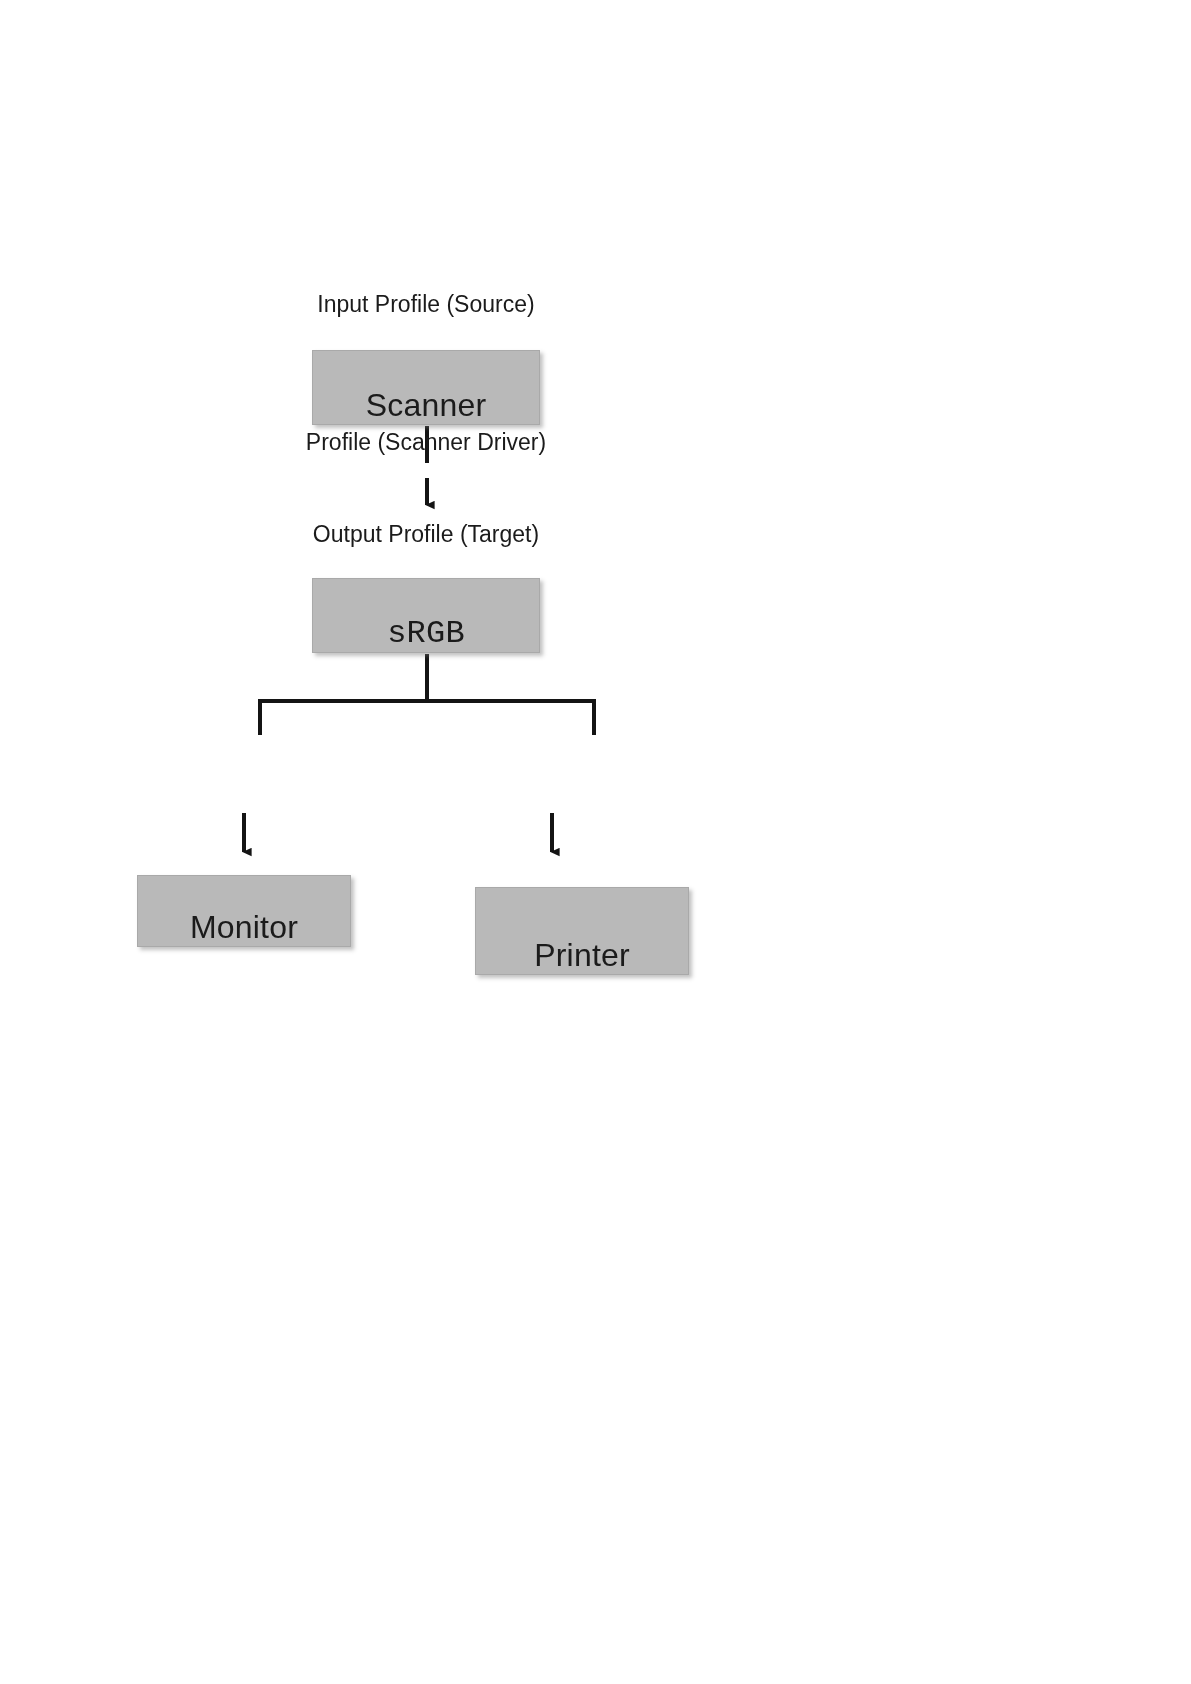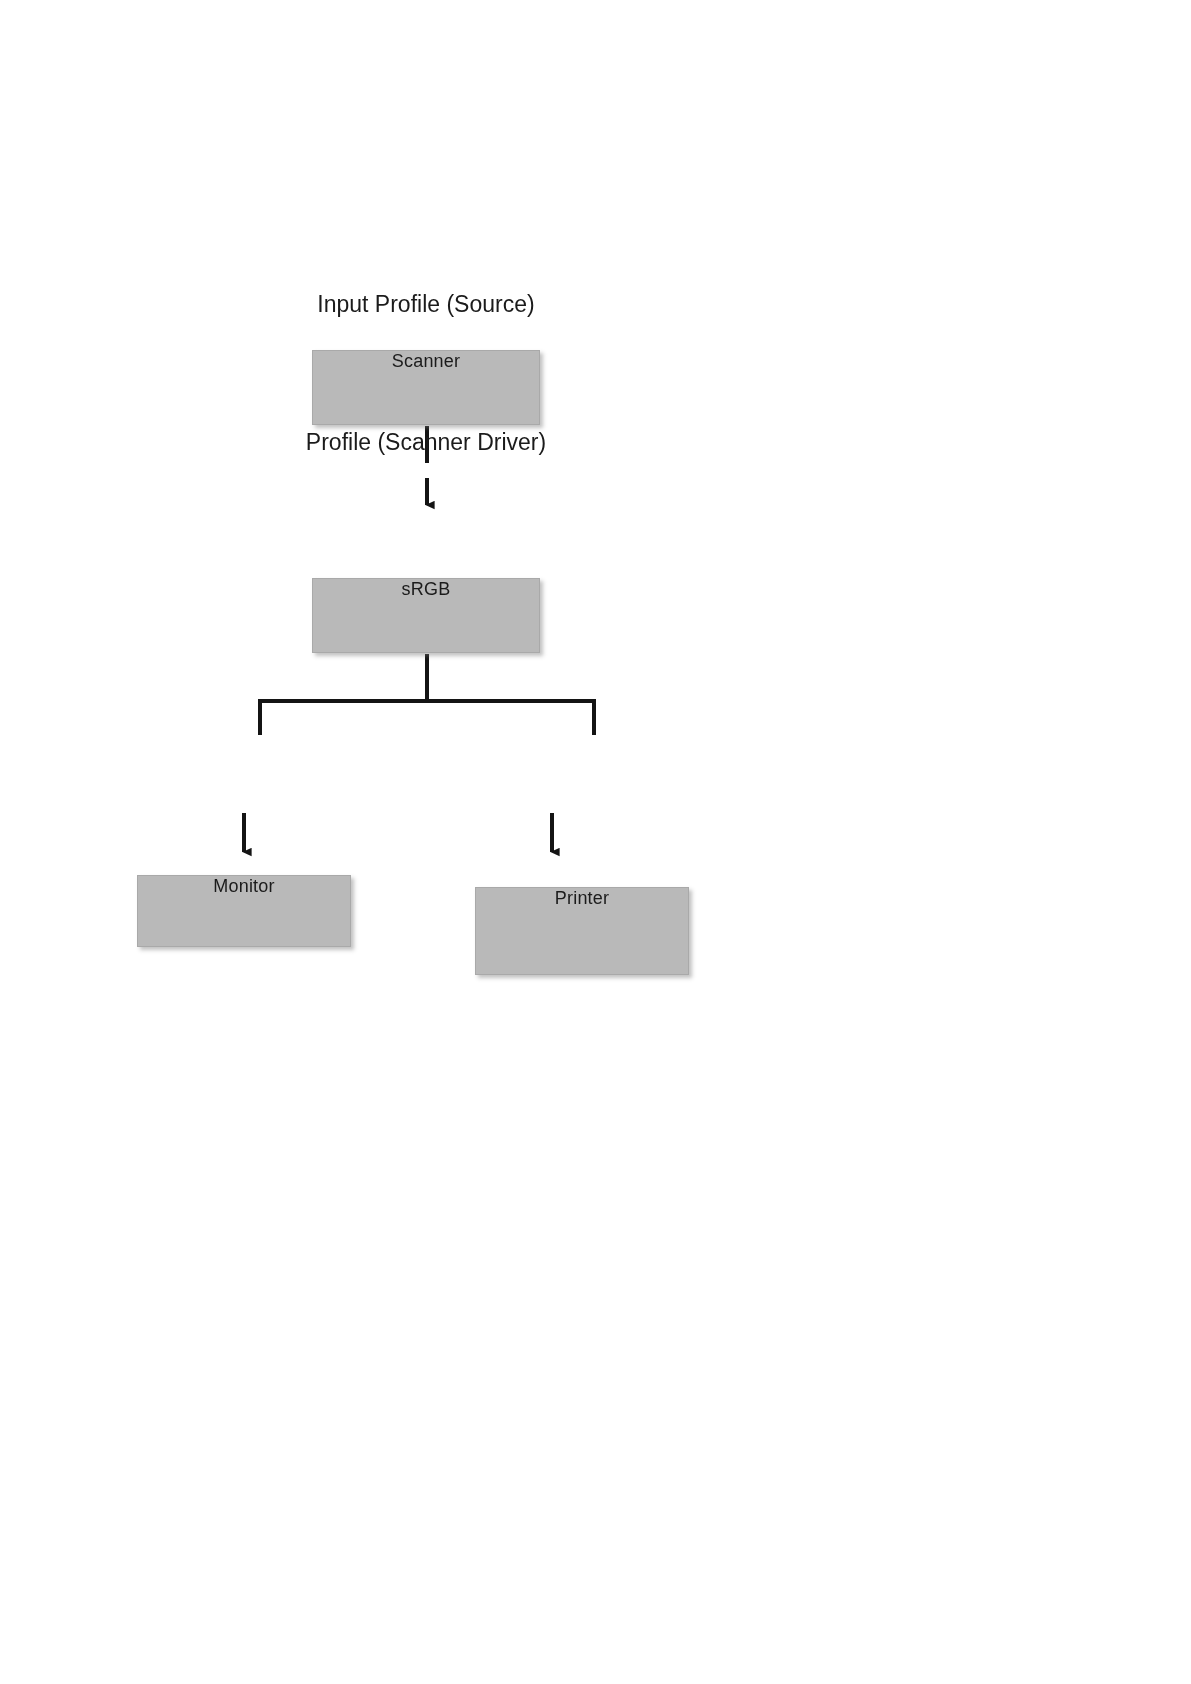--- a/index.html
+++ b/index.html
@@ -25,39 +25,39 @@
     width: 1191px;
     height: 1684px;
   }
   .node-box {
     position: absolute;
     background: #b9b9b9;
     border: 1px solid #a9a9a9;
     box-shadow: 3px 3px 4px rgba(120,120,120,0.45);
     box-sizing: border-box;
     display: flex;
-    align-items: flex-start;
+    align-items: flex-end;
     justify-content: center;
     color: #1b1b1b;
-    font-size: 18px;
+    font-size: 32px;
     letter-spacing: 0.2px;
   }
   .caption {
     position: absolute;
     color: #1b1b1b;
     font-size: 23px;
     text-align: center;
     white-space: pre;
     line-height: 1.12;
   }
   .caption.two-line { line-height: 1.14; }
 
   
   #box-scanner { left: 312px; top: 350px; width: 228px; height: 75px; }
-  #box-srgb    { left: 312px; top: 578px; width: 228px; height: 75px; }
+  #box-srgb    { left: 312px; top: 578px; width: 228px; height: 75px; font-family: Liberation Mono, monospace; }
   #box-monitor { left: 137px; top: 863px; width: 214px; height: 72px; margin-top: 12px; }
   #box-printer { left: 475px; top: 863px; width: 214px; height: 88px; margin-top: 24px; }
 
   
   #cap-input   { left: 262px; top: 292px; width: 328px; }
   #cap-scangear{ left: 222px; top: 430px; width: 408px; }
   #cap-output  { left: 262px; top: 522px; width: 328px; }
   #cap-os      { left: 140px; top: 740px; width: 208px; }
   #cap-app     { left: 448px; top: 740px; width: 208px; }
 
@@ -112,20 +112,21 @@
 
       <g>
         <line x1="552" y1="813" x2="552" y2="852" stroke="#141414" stroke-width="4" marker-end="url(#arrowhead)"></line>
       </g>
     </svg>
 
     <div class="caption" id="cap-input">Input Profile (Source)</div>
 
     <div class="caption" id="cap-scangear">Profile (Scanner Driver)</div>
 
+    <div class="caption" id="cap-output">Output Profile (Target)</div>
 
 
 
     <div class="node-box" id="box-scanner">
       <span>Scanner</span>
     </div>
 
     <div class="node-box" id="box-srgb">
       <span>sRGB</span>
     </div>

